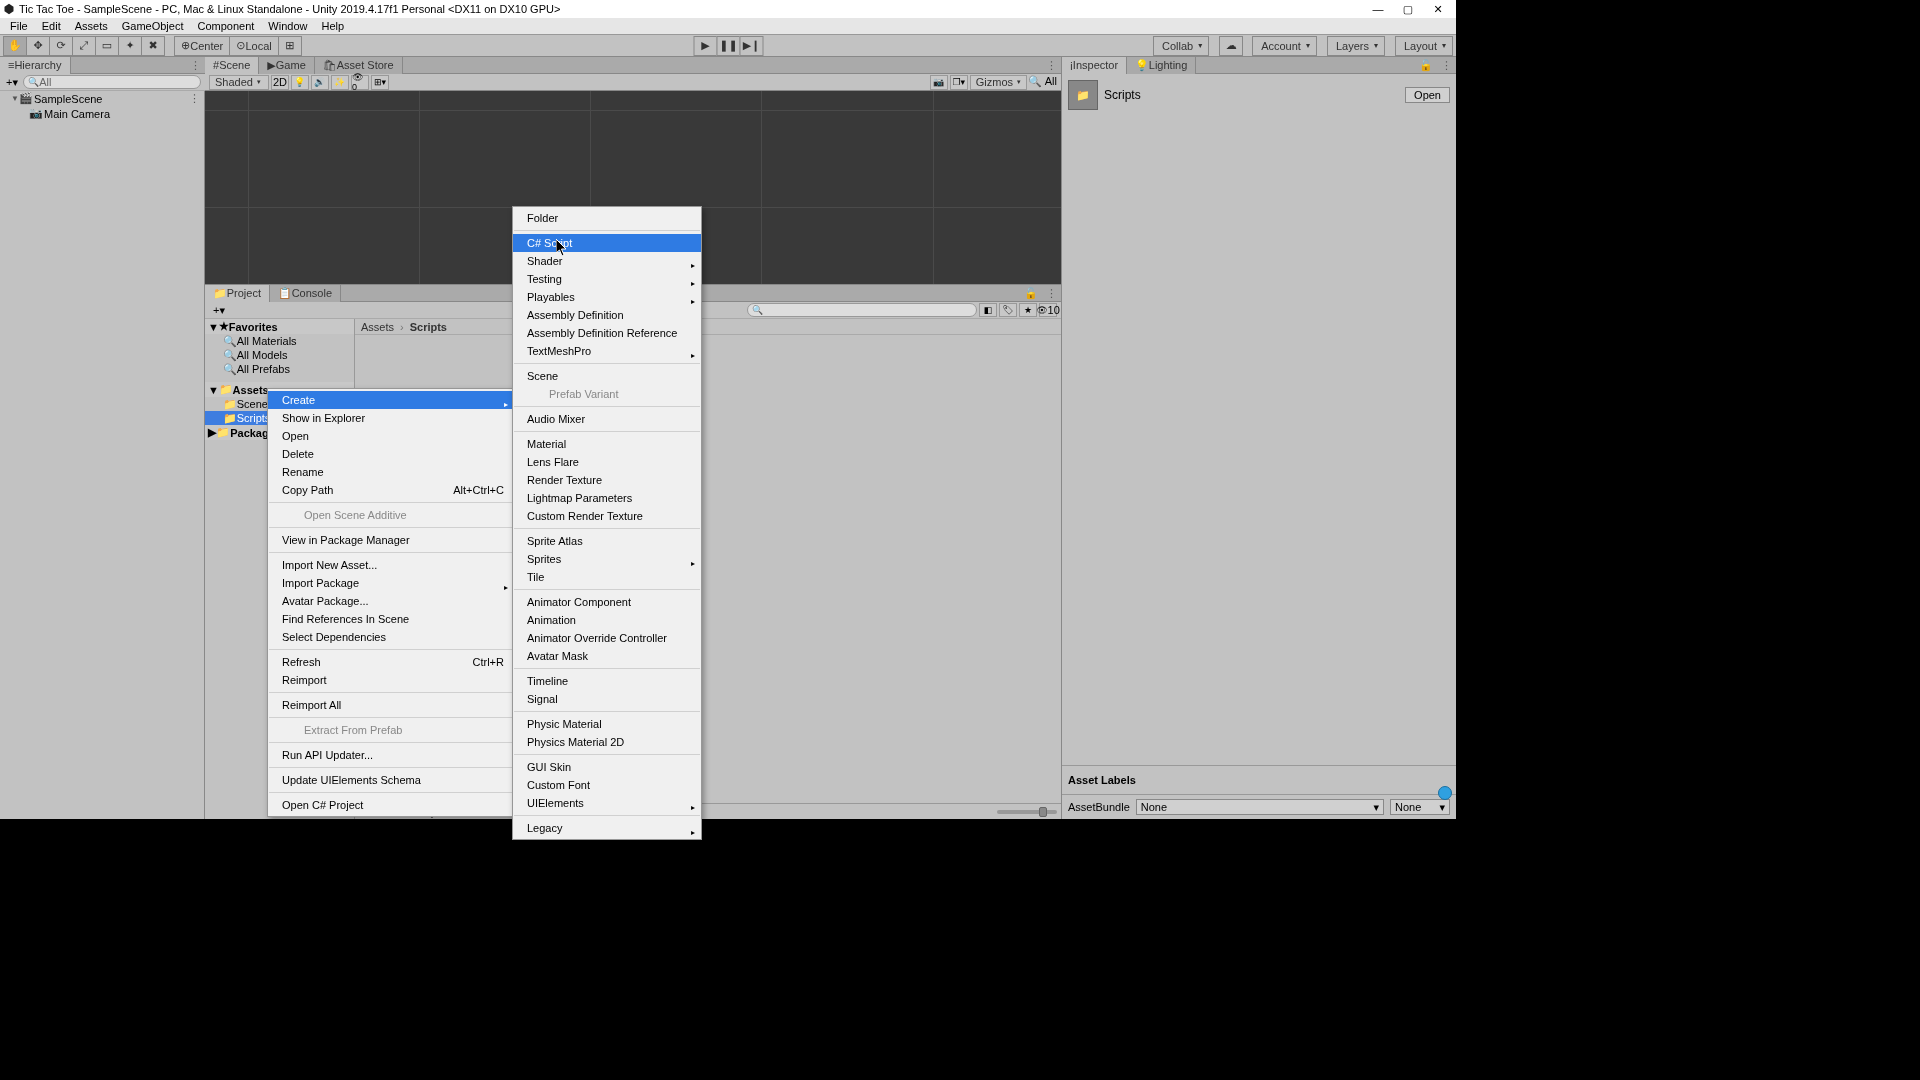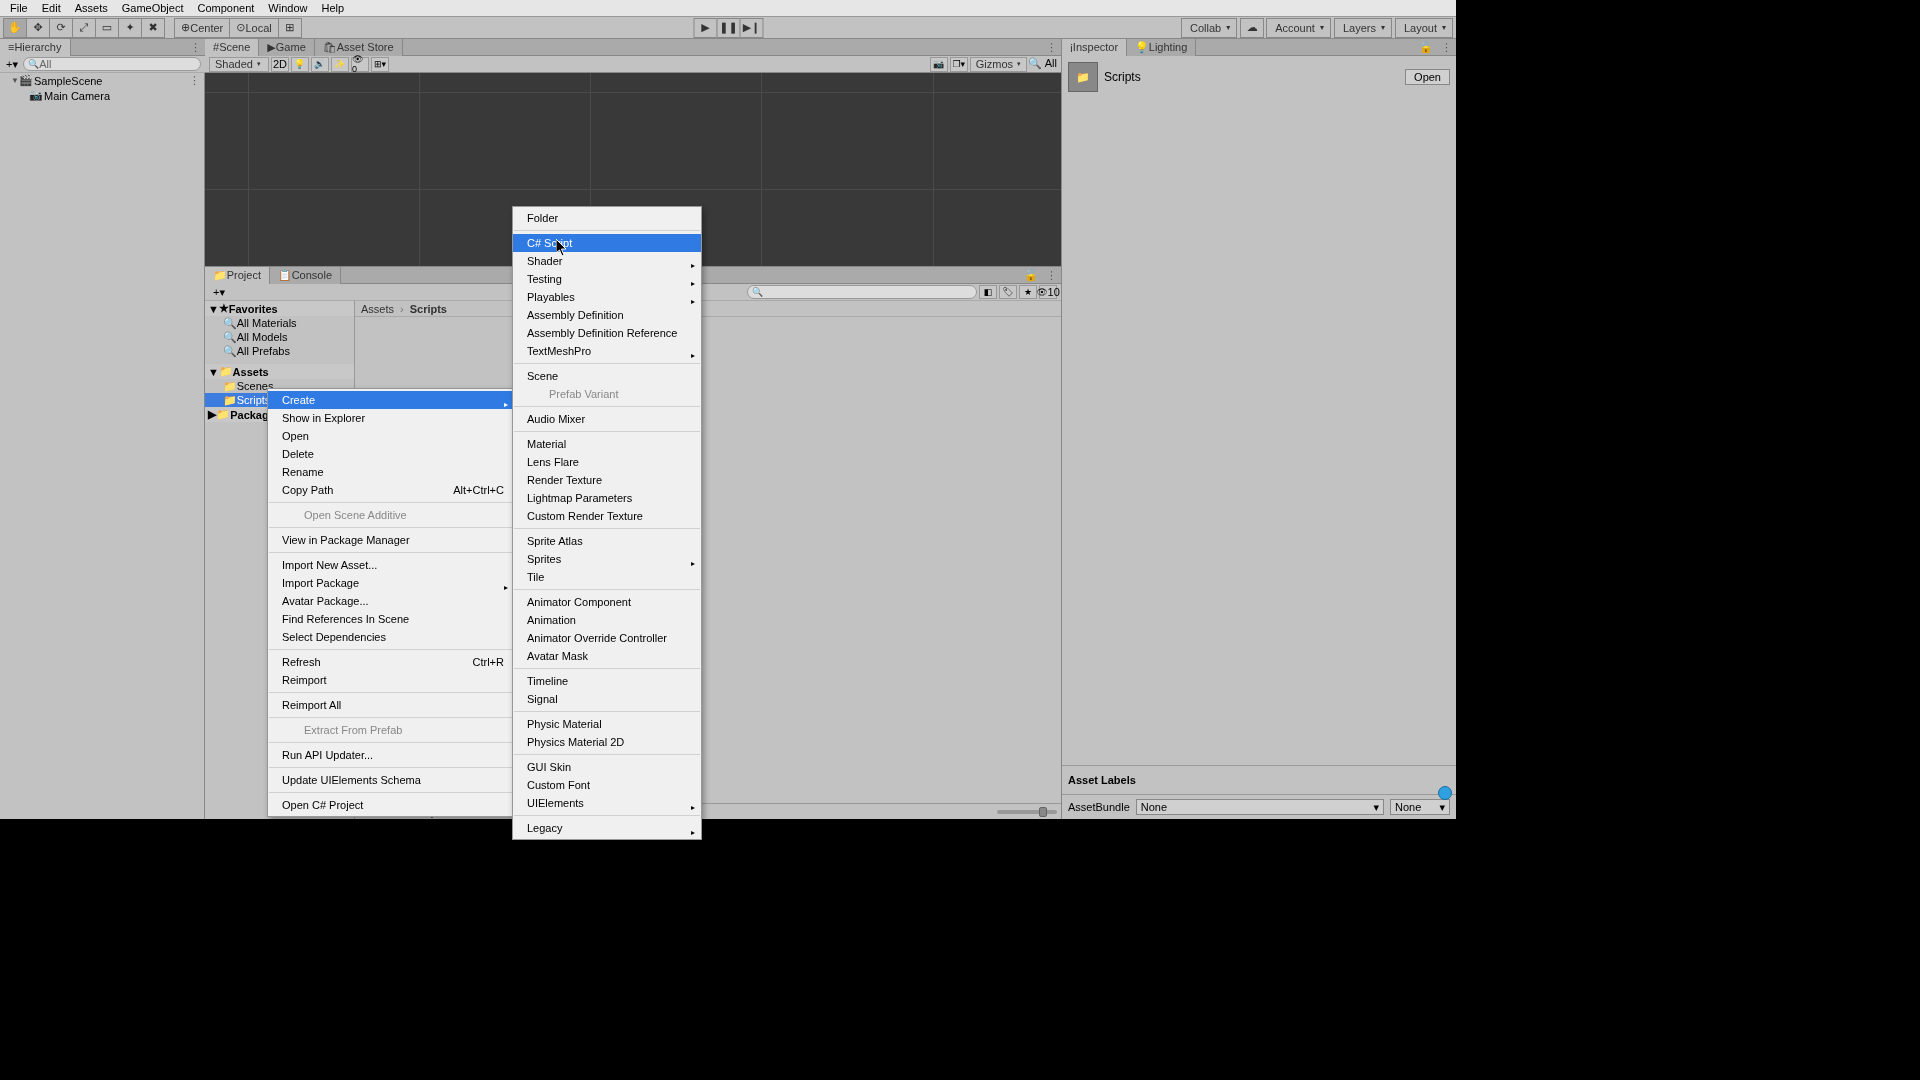--- a/index.html
+++ b/index.html
@@ -15,21 +15,21 @@
 
 .menubar { height: 17px; background: #e6e6e6; display: flex; align-items: center; padding: 0 3px; border-bottom: 1px solid #999; }
 .menubar .mitem { padding: 0 7px; color: #000; }
 
 
 .toolbar { height: 22px; background: #c2c2c2; display: flex; align-items: center; padding: 0 3px; border-bottom: 1px solid #888; position: relative; }
 .toolbtn { width: 24px; height: 20px; background: #c2c2c2; border: 1px solid #888; display: flex; align-items: center; justify-content: center; margin-right: -1px; color: #333; }
 .toolbtn.on { background: #a8a8a8; }
 .tooltxt { height: 20px; padding: 0 6px; background: #c2c2c2; border: 1px solid #888; display: flex; align-items: center; margin-right: -1px; color: #333; }
 .toolbar-mid { position: absolute; left: 50%; transform: translateX(-50%); display: flex; }
-.toolbar-right { margin-left: auto; display: flex; gap: 3px; }
+.toolbar-right { margin-left: auto; display: flex; gap: 10px; }
 .drop { height: 20px; padding: 0 6px 0 8px; background: #c2c2c2; border: 1px solid #888; display: flex; align-items: center; color: #333; }
 .drop::after { content: "▾"; margin-left: 5px; font-size: 8px; }
 
 
 .main { flex: 1; display: flex; min-height: 0; }
 .leftcol { width: 205px; display: flex; flex-direction: column; }
 .midcol { flex: 1; display: flex; flex-direction: column; min-width: 0; }
 .rightcol { width: 395px; display: flex; flex-direction: column; border-left: 1px solid #888; }
 
 
@@ -95,20 +95,31 @@
 .ctxmenu .row .sc { position: absolute; right: 10px; }
 .ctxmenu .sep { height: 1px; background: #d0d0d0; margin: 3px 1px; }
 
 .cursor { position: absolute; width: 12px; height: 18px; z-index: 200; pointer-events: none; }
 </style>
 </head>
 <body>
 
 <div class="app">
 
+  <div class="titlebar">
+    <span class="icon">
+      <svg viewBox="0 0 16 16" width="12" height="12">
+          <polygon points="8,1 14,5 14,11 8,15 2,11 2,5" fill="#222"></polygon>
+        </svg>
+    </span>
+    <span class="text">Tic Tac Toe - SampleScene - PC, Mac &amp; Linux Standalone - Unity 2019.4.17f1 Personal &lt;DX11 on DX10 GPU&gt;</span>
+    <div class="wbtn">―</div>
+    <div class="wbtn">▢</div>
+    <div class="wbtn">✕</div>
+  </div>
 
   <div class="menubar">
     <div class="mitem">File</div>
     <div class="mitem">Edit</div>
     <div class="mitem">Assets</div>
     <div class="mitem">GameObject</div>
     <div class="mitem">Component</div>
     <div class="mitem">Window</div>
     <div class="mitem">Help</div>
   </div>

